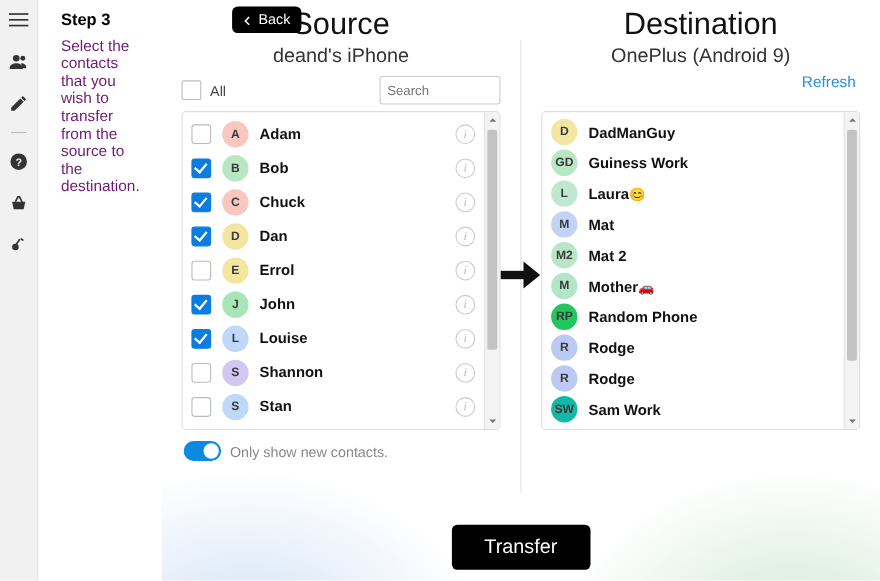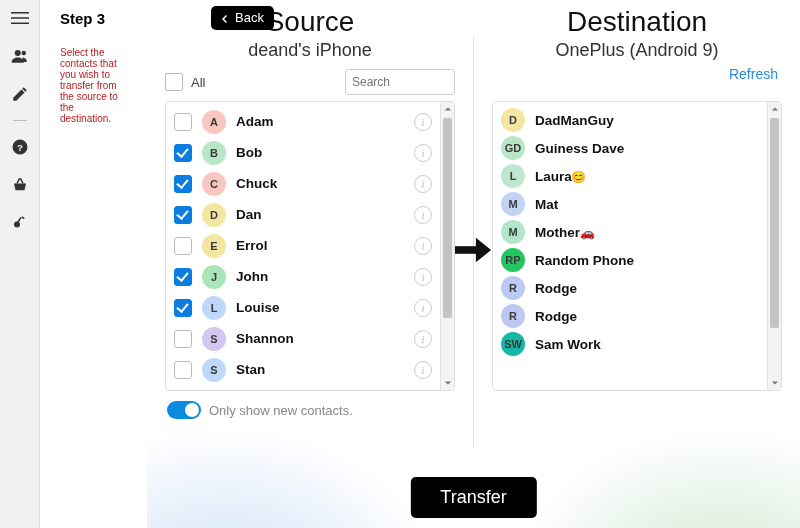--- a/index.html
+++ b/index.html
@@ -5,21 +5,21 @@
   * { box-sizing: border-box; margin: 0; padding: 0; }
   html, body { width: 800px; height: 528px; font-family: "Segoe UI", Arial, sans-serif; overflow: hidden; }
   body { display: flex; }
   .sidebar { width: 40px; background: #f1f1f1; border-right: 1px solid #ddd; display: flex; flex-direction: column; align-items: center; padding-top: 6px; gap: 14px; }
   .sidebar .burger, .sidebar .icon-btn { width: 24px; height: 24px; display:flex; align-items:center; justify-content:center; color:#333; cursor:pointer; }
   .sidebar svg { width: 18px; height: 18px; fill: #333; }
   .sidebar .sep { width: 14px; height: 1px; background:#bbb; }
   .main { flex:1; display:flex; flex-direction:row; position:relative; background:#fff; }
   .header { padding: 10px 20px 2px 20px; }
   .step-title { font-weight:600; font-size:15px; }
-  .step-desc { font-size:10px; color:#b91c1c; margin-top:20px; }
+  .step-desc { font-size:14px; color:#701a75; margin-top:6px; }
   .content { flex:1; position:relative; display:flex; padding: 6px 0 0 0;
     background:
       radial-gradient(ellipse 300px 220px at 12% 110%, rgba(120,170,230,0.35), rgba(120,170,230,0) 70%),
       radial-gradient(ellipse 300px 220px at 88% 110%, rgba(120,190,130,0.35), rgba(120,190,130,0) 70%),
       #fff;
   }
   .back-btn { position:absolute; left:20px; top:6px; background:#000; color:#fff; border-radius:5px; padding:4px 10px 5px 8px; font-size:13px; display:flex; align-items:flex-end; gap:4px; cursor:pointer; z-index:5;margin-left:44px;}
   .back-btn svg { width:12px; height:12px; fill:#fff; }
   .col { flex:1; display:flex; flex-direction:column; align-items:center; padding: 0 18px; position:relative;}
   .vline { width:1px; background:#e3e3e3; margin: 30px 0 80px 0;}
@@ -208,29 +208,33 @@
       <div class="col-sub">OnePlus (Android 9)</div>
       <div class="refresh">Refresh</div>
       <div class="panel dest">
         <div class="list" id="dst-list">
             <div class="row" style="height: 28px;">
               <div class="avatar" style="background:#f3e6a0">D</div>
               <div class="name">DadManGuy</div>
             </div>
             <div class="row" style="height: 28px;">
               <div class="avatar" style="background:#b9e6c4">GD</div>
-              <div class="name">Guiness Dave</div>
+              <div class="name">Guiness Work</div>
             </div>
             <div class="row" style="height: 28px;">
               <div class="avatar" style="background:#c0e7cf">L</div>
               <div class="name">Laura<span class="emoji">😊</span></div>
             </div>
             <div class="row" style="height: 28px;">
               <div class="avatar" style="background:#c3d3f5">M</div>
               <div class="name">Mat</div>
+            </div>
+            <div class="row" style="height: 28px;">
+              <div class="avatar" style="background:#b9e6c4">M2</div>
+              <div class="name">Mat 2</div>
             </div>
             <div class="row" style="height: 28px;">
               <div class="avatar" style="background:#b3e6c8">M</div>
               <div class="name">Mother<span class="emoji">🚗</span></div>
             </div>
             <div class="row" style="height: 28px;">
               <div class="avatar" style="background:#22c55e">RP</div>
               <div class="name">Random Phone</div>
             </div>
             <div class="row" style="height: 28px;">

